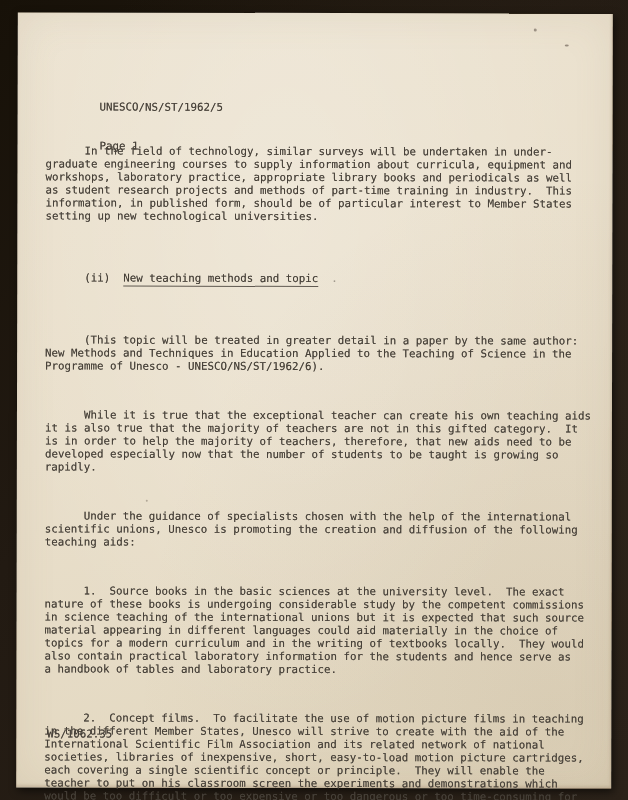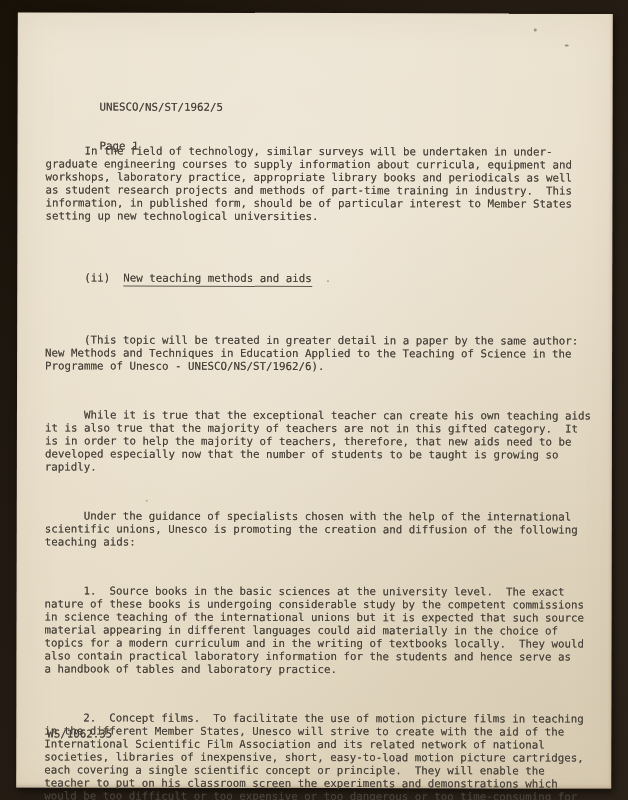--- a/index.html
+++ b/index.html
@@ -57,21 +57,21 @@
     </div>
 
     <div class="body txt">
       <pre class="para">      In the field of technology, similar surveys will be undertaken in under-
 graduate engineering courses to supply information about curricula, equipment and
 workshops, laboratory practice, appropriate library books and periodicals as well
 as student research projects and methods of part-time training in industry.  This
 information, in published form, should be of particular interest to Member States
 setting up new technological universities.</pre>
 
-      <div class="para"><span>      (ii)  </span><span class="u">New teaching methods and aids</span><span class="mark">  .</span></div>
+      <div class="para"><span>      (ii)  </span><span class="u">New teaching methods and topic</span><span class="mark">  .</span></div>
 
       <pre class="para">      (This topic will be treated in greater detail in a paper by the same author:
 New Methods and Techniques in Education Applied to the Teaching of Science in the
 Programme of Unesco - UNESCO/NS/ST/1962/6).</pre>
       <pre class="para">      While it is true that the exceptional teacher can create his own teaching aids
 it is also true that the majority of teachers are not in this gifted category.  It
 is in order to help the majority of teachers, therefore, that new aids need to be
 developed especially now that the number of students to be taught is growing so
 rapidly.</pre>
       <pre class="para">      Under the guidance of specialists chosen with the help of the international

